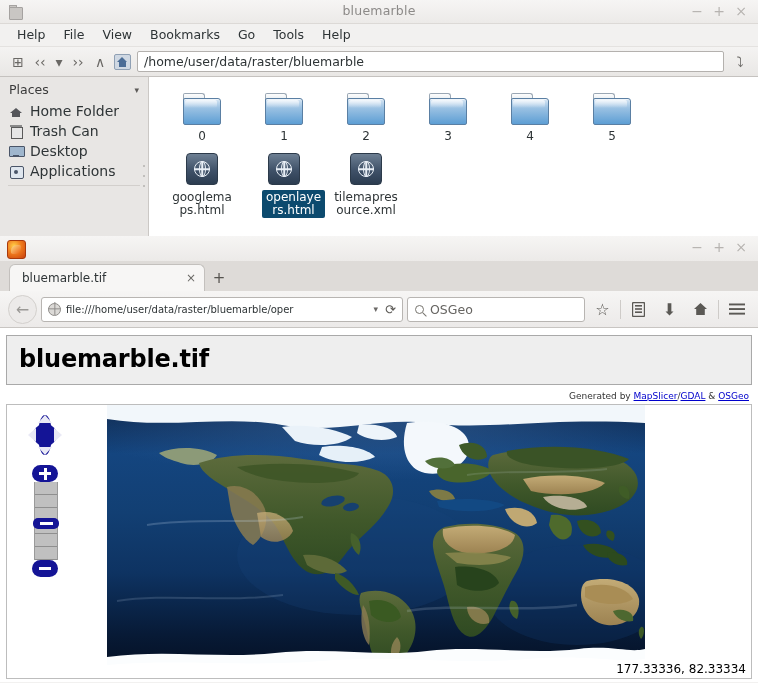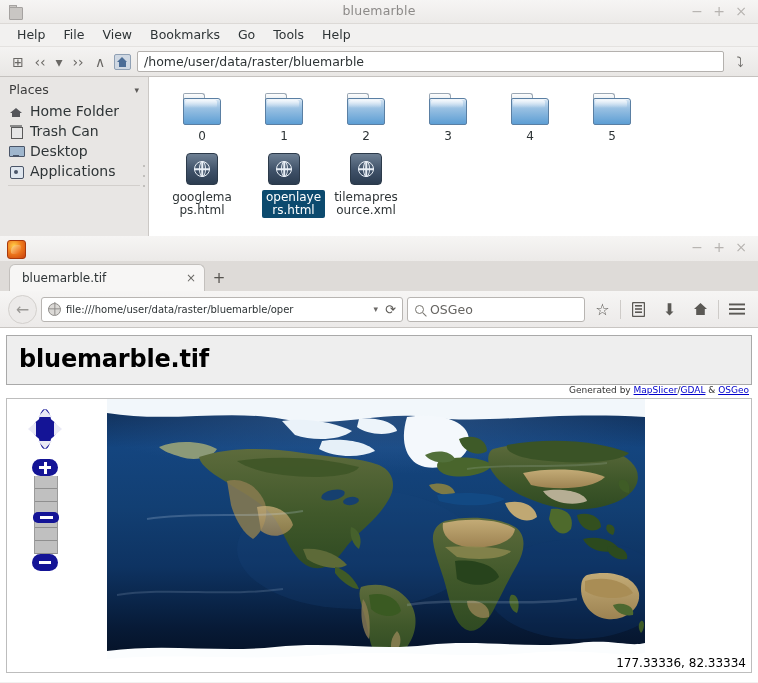--- a/index.html
+++ b/index.html
@@ -263,21 +263,21 @@
             color:#5b5955; flex:none; }
   .nav-sep { width:1px; height:19px; background:#cecbc8; flex:none; }
 
   
   .ff-page { height:354px; background:#ffffff; padding: 7px 6px 0 6px; box-sizing:border-box; position:relative; }
   .page-header {
     border:1px solid #a9a9a9; background:#eeeeee; padding: 9px 12px 11px 12px;
   }
   .page-title { font-size:24px; font-weight:bold; color:#000000;
                 font-family:"DejaVu Sans","Liberation Sans",sans-serif; letter-spacing:-.2px; }
-  .credits { text-align:right; font-size:9px; color:#333; padding: 0 3px 3px 0; }
+  .credits { text-align:right; font-size:9px; color:#333; padding: 6px 3px 3px 0; }
   .credits a { color:#0000cc; text-decoration:underline; }
   .credits .amp { color:#333; }
 
   .map-area { position:relative; height:275px; border:1px solid #bdbdbd; background:#ffffff;
               box-sizing:border-box; overflow:hidden; }
   .map-img { position:absolute; left:100px; top:0px; width:538px; height:270px; }
   .coord { position:absolute; right:5px; bottom:2px; font-size:12px; color:#000;
            background:rgba(255,255,255,.0); }
 
   

